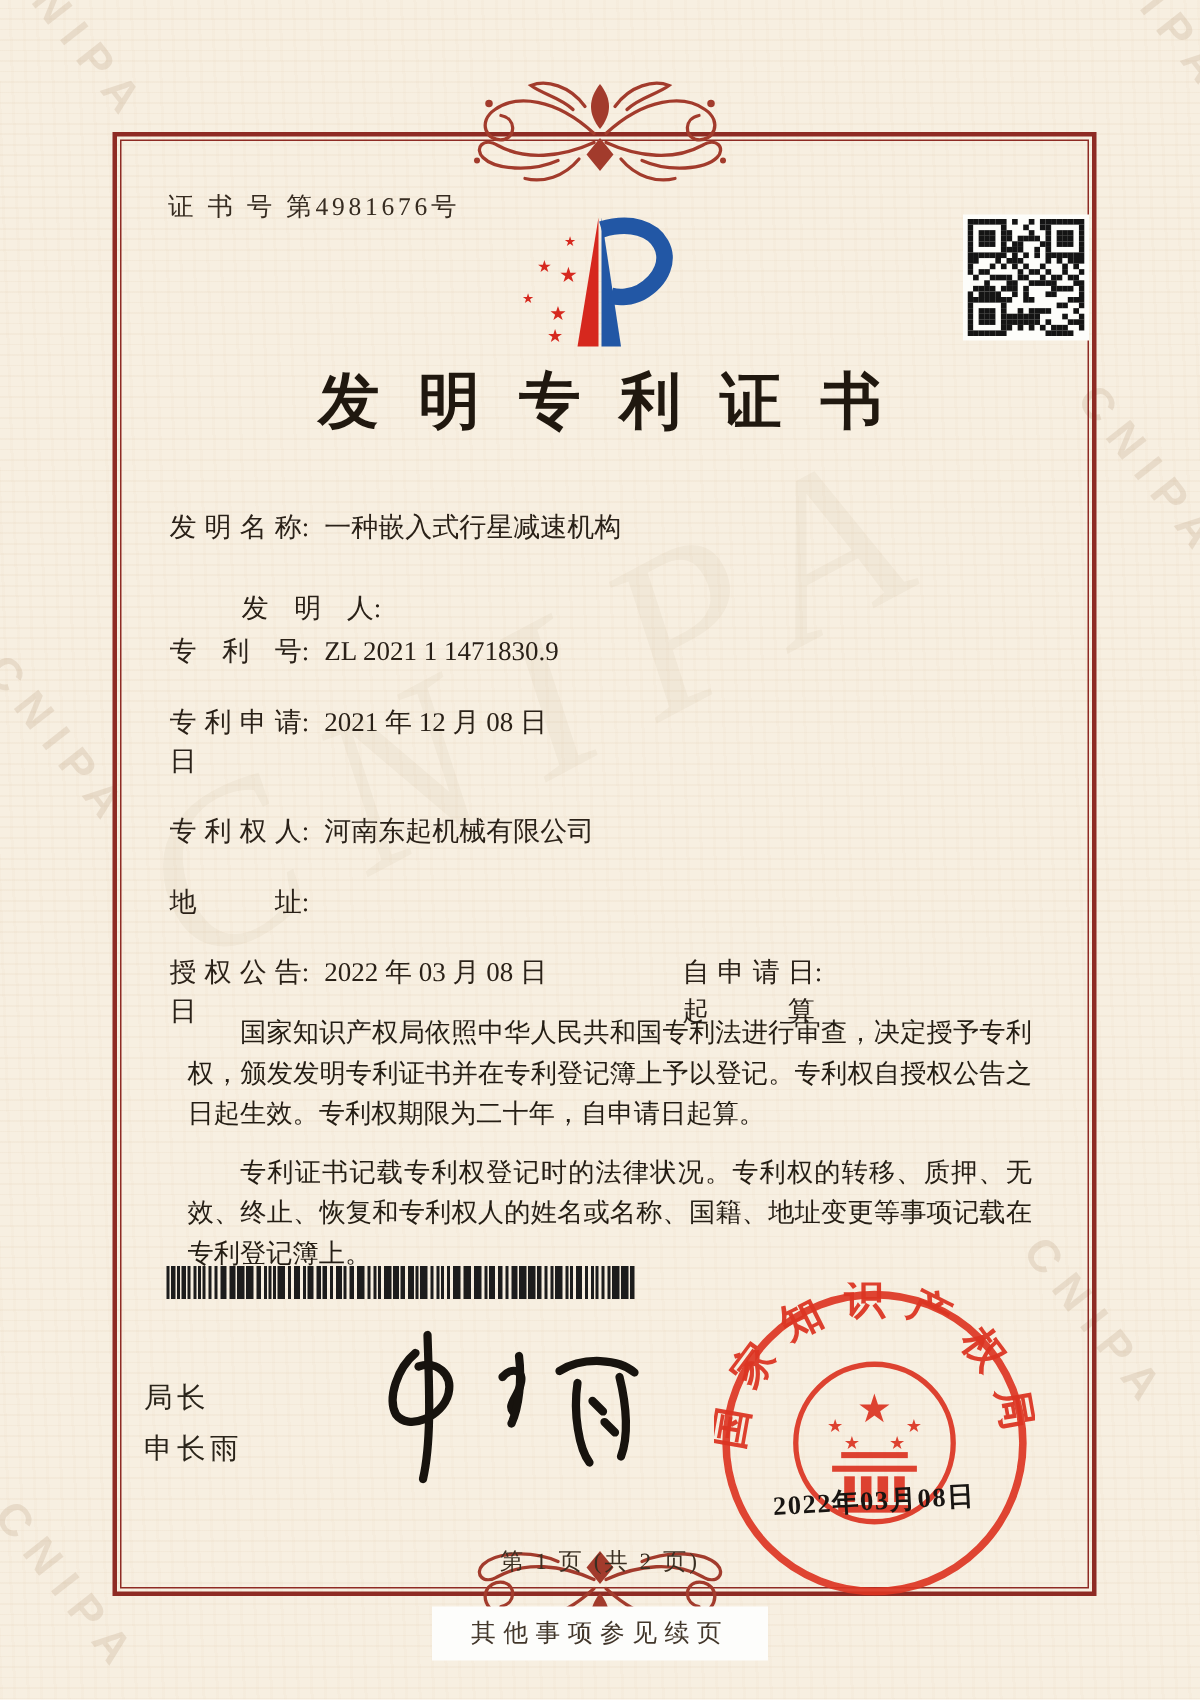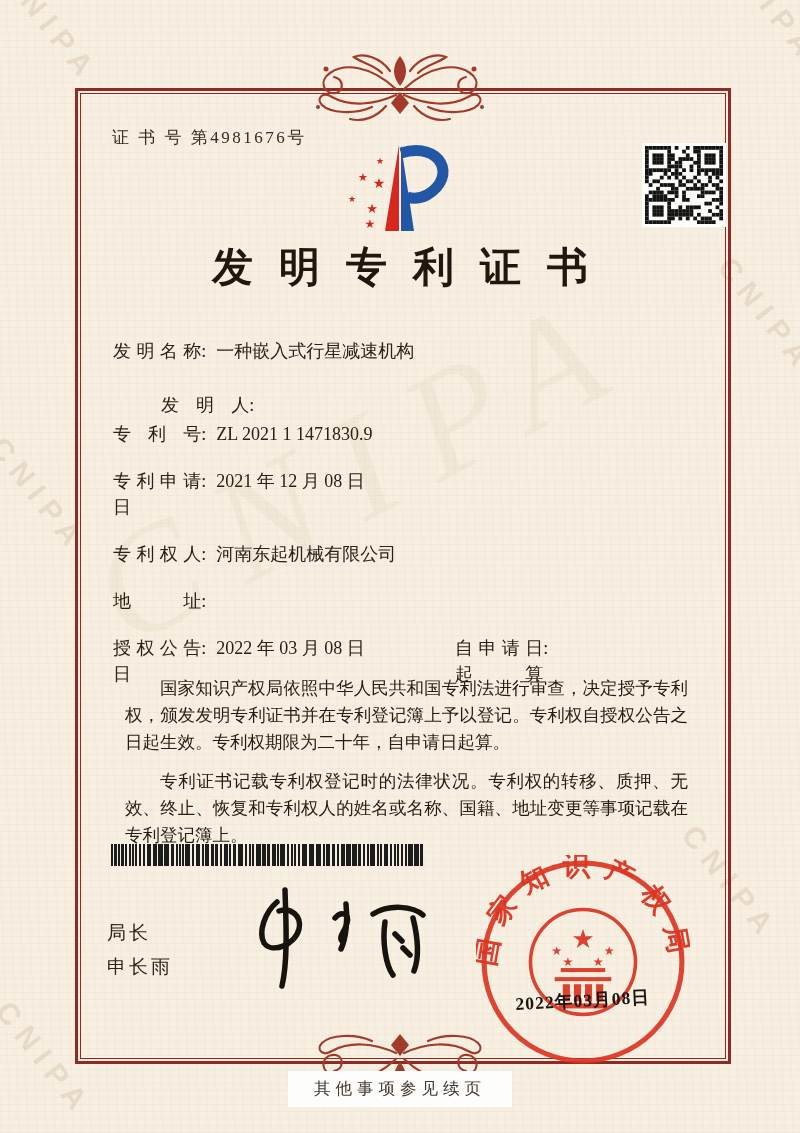--- a/index.html
+++ b/index.html
@@ -43,21 +43,21 @@
   .fgroup.g1{width:342px;flex:none;}
   .fgroup .flabel{width:4.9em;}
   
   .paras{position:absolute;left:113px;top:663px;width:587px;font-size:17.5px;line-height:27px;
          text-align:justify;color:#241d14;}
   .paras p{margin:12px;text-indent:2em;}
   
   .barcode{position:absolute;left:111px;top:844px;height:22px;display:flex;align-items:stretch;}
   .barcode .bar{background:#1c1c1c;height:100%;flex:none;}
   
-  .signer{position:absolute;left:107px;top:916px;font-size:19px;letter-spacing:3px;line-height:34px;color:#2a241a;}
+  .signer{position:absolute;left:96px;top:916px;font-size:19px;letter-spacing:3px;line-height:34px;color:#2a241a;}
   .signature{position:absolute;left:225px;top:882px;width:215px;height:108px;}
   
   .seal{position:absolute;left:476px;top:855px;width:214px;height:214px;}
   
   .page-num{position:absolute;left:0;top:1031px;width:100%;text-align:center;
             font-size:15.5px;letter-spacing:2px;color:#3a2f22;}
   .footer-note{position:absolute;left:50%;top:1071px;transform:translateX(-50%);
                background:#fdfdfb;padding:7px 26px;font-size:16.5px;letter-spacing:5px;
                color:#42362a;white-space:nowrap;}
 </style>
@@ -521,16 +521,17 @@
       <rect x="78" y="121" width="56" height="4" fill="#dc3523"></rect>
       <rect x="86" y="128" width="7" height="17" fill="#dc3523"></rect>
       <rect x="97" y="128" width="7" height="17" fill="#dc3523"></rect>
       <rect x="108" y="128" width="7" height="17" fill="#dc3523"></rect>
       <rect x="119" y="128" width="7" height="17" fill="#dc3523"></rect>
       <rect x="82" y="147" width="48" height="5" fill="#dc3523"></rect>
     </g>
     <text x="106" y="150" font-size="17.5" font-weight="bold" fill="#181512" text-anchor="middle" letter-spacing="1" transform="rotate(-3 106 150)">2022年03月08日</text>
   </svg>
 
+  <div class="page-num">第 1 页 (共 2 页)</div>
 
   <div class="footer-note">其他事项参见续页</div>
 
 </div>
 
 </body></html>

